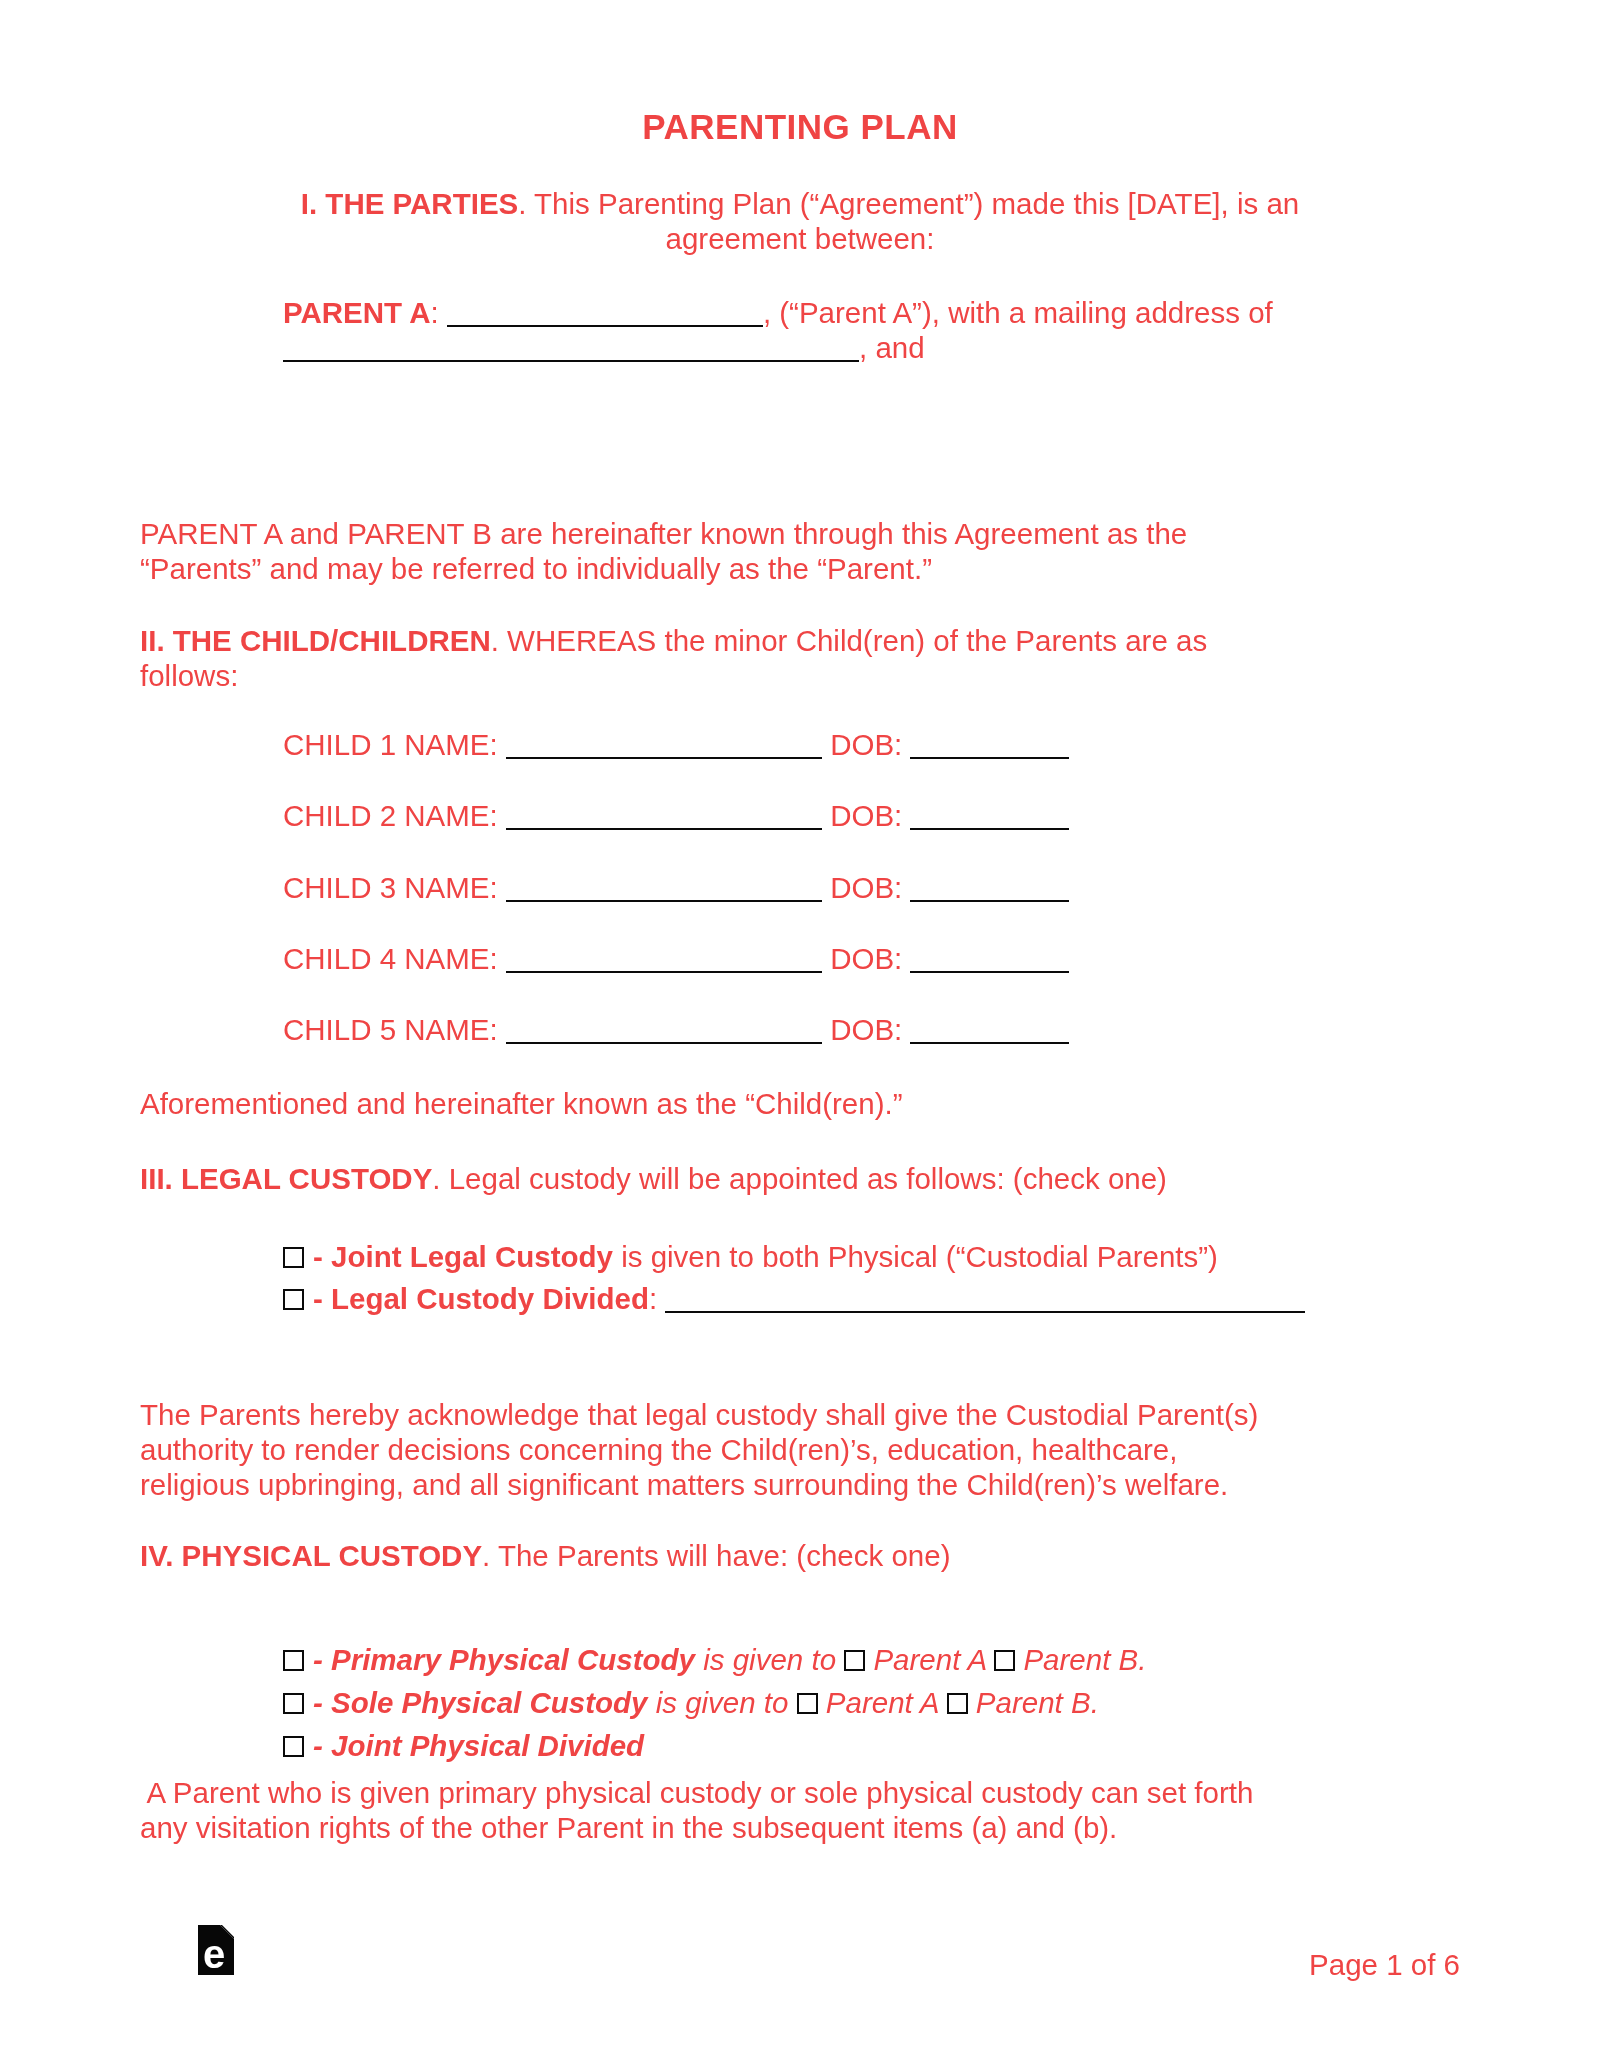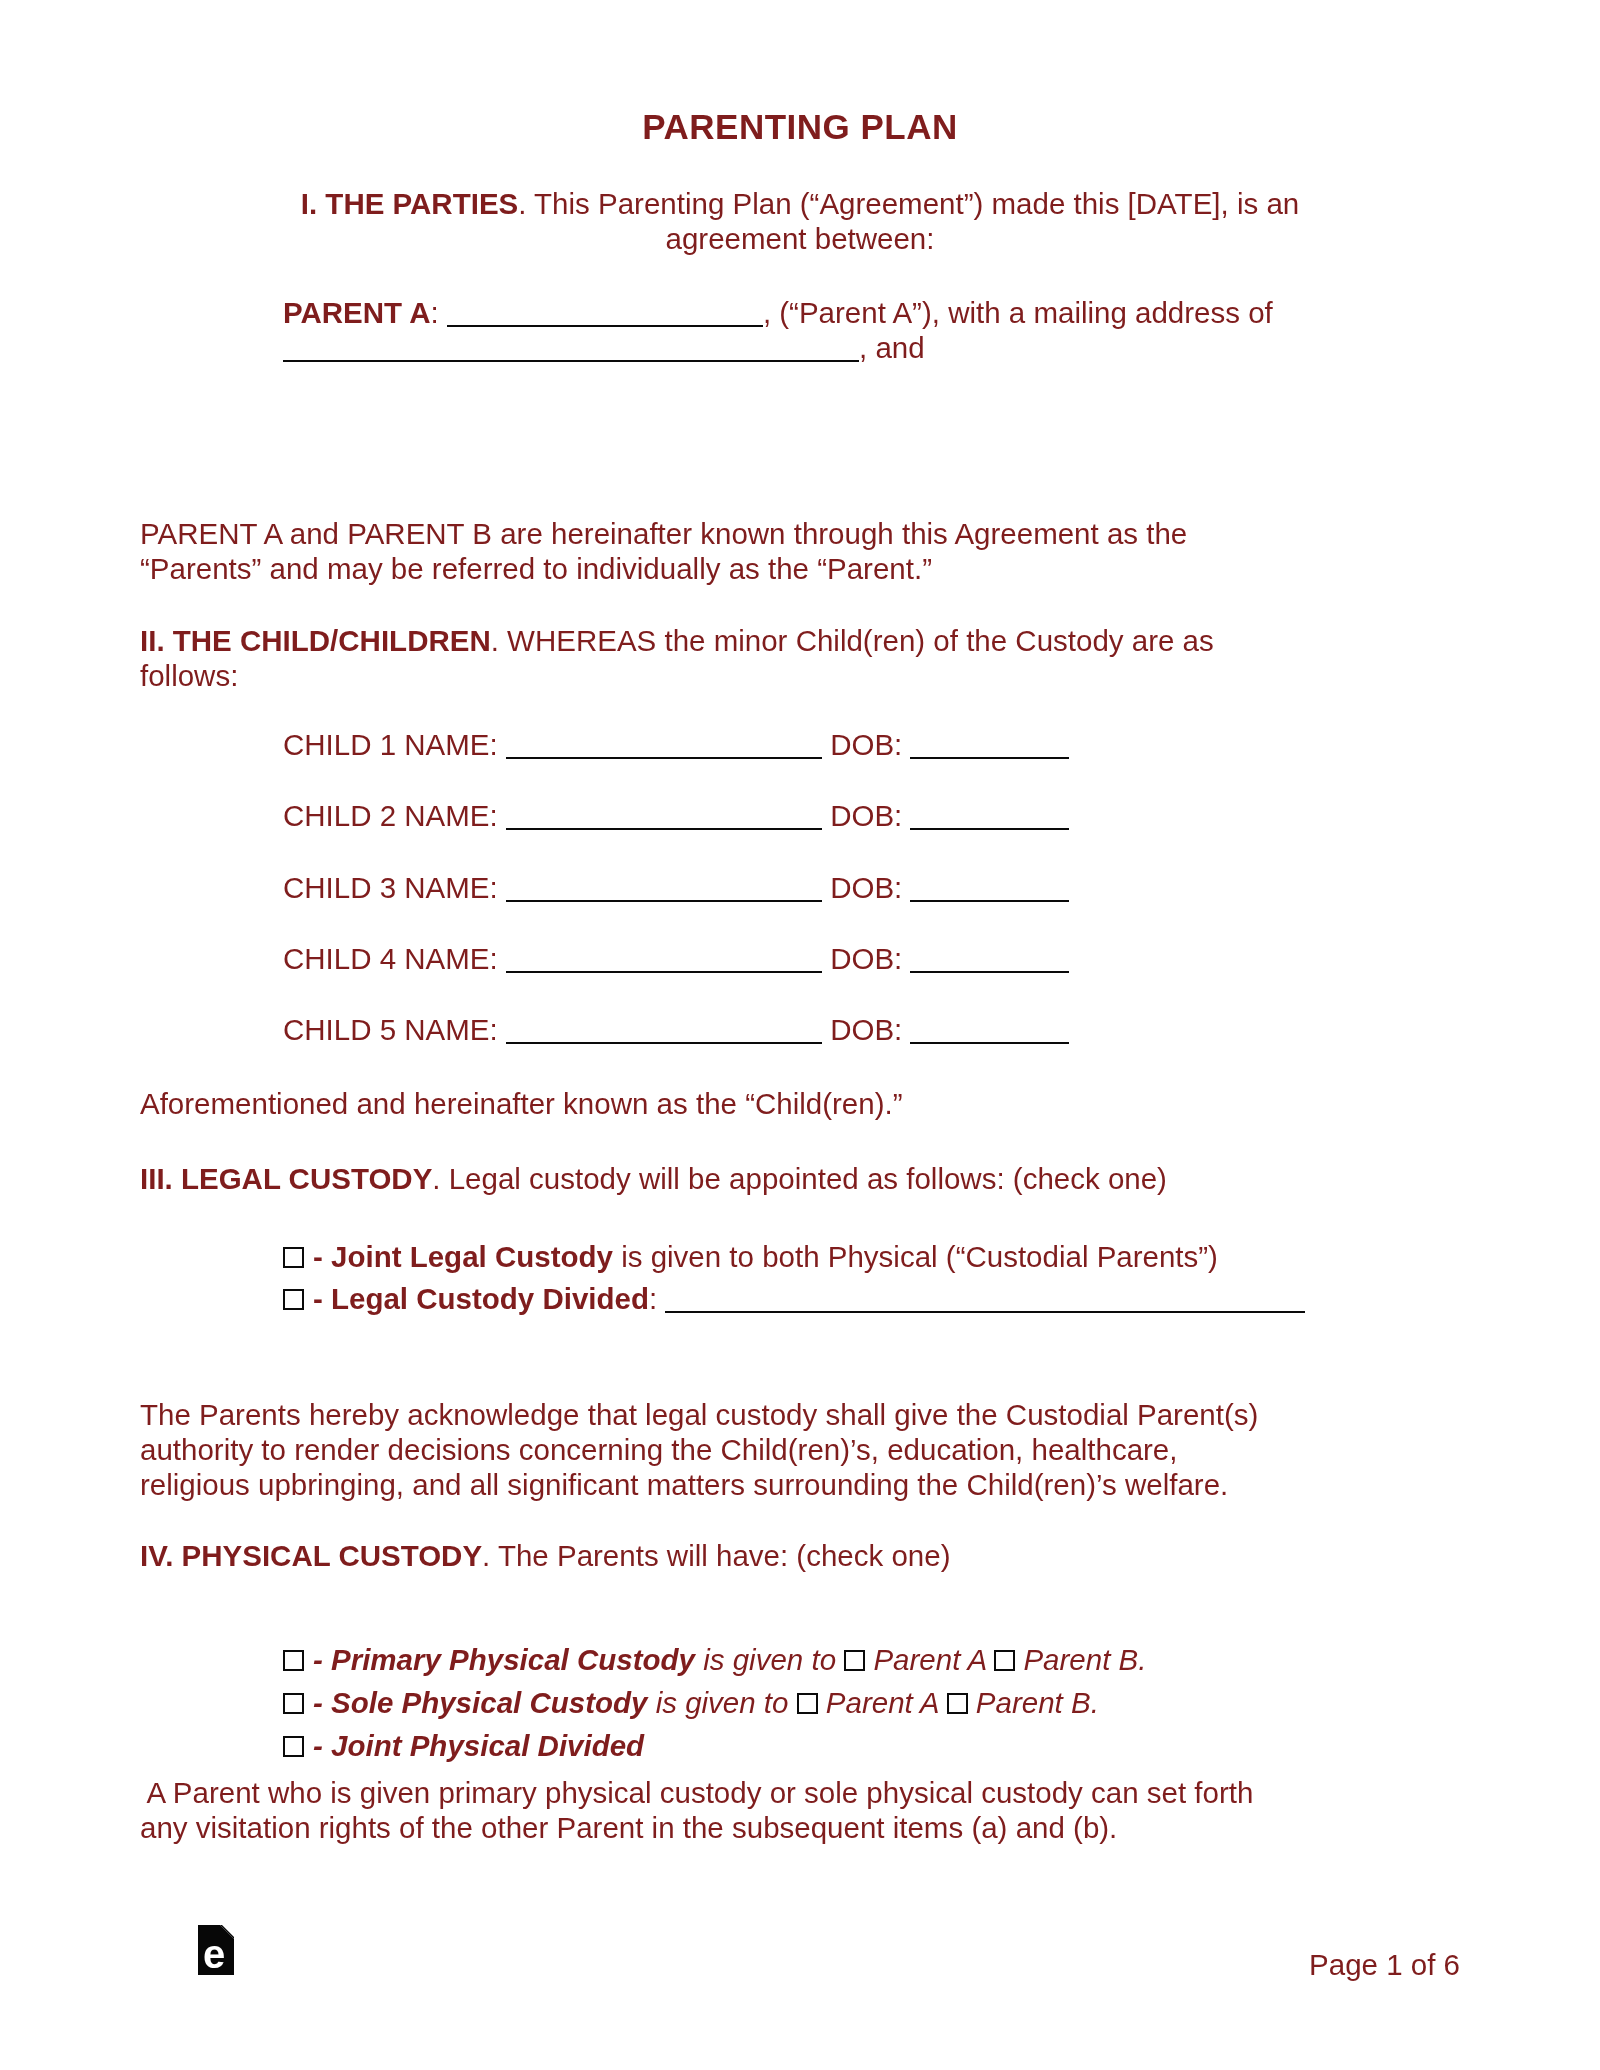--- a/index.html
+++ b/index.html
@@ -1,21 +1,21 @@
 <!DOCTYPE html>
 <html><head>
 <meta charset="utf-8">
 <style>
   html,body{margin:0;padding:0;background:#ffffff;}
   .page{
     position:relative;
     width:1600px;height:2070px;
     background:#ffffff;
     font-family:"Liberation Sans","DejaVu Sans",sans-serif;
-    color:#7f1d1d;
+    color:#ef4444;
     font-size:29.5px;
     line-height:35px;
     overflow:hidden;
   }
   .abs{position:absolute;left:140px;width:1320px;}
   .indent{left:283px;width:1177px;}
   .line{white-space:pre;}
   b{font-weight:bold;}
   .title{
     left:0;width:1600px;text-align:center;
@@ -62,21 +62,21 @@
     <div class="line"><span class="bl w576"></span><span>, and</span></div>
   </div>
 
 
   <div class="abs" style="top:516px;">
     <div class="line">PARENT A and PARENT B are hereinafter known through this Agreement as the</div>
     <div class="line">“Parents” and may be referred to individually as the “Parent.”</div>
   </div>
 
   <div class="abs" style="top:623px;">
-    <div class="line"><b>II. THE CHILD/CHILDREN</b><span>. WHEREAS the minor Child(ren) of the Custody are as</span></div>
+    <div class="line"><b>II. THE CHILD/CHILDREN</b><span>. WHEREAS the minor Child(ren) of the Parents are as</span></div>
     <div class="line">follows:</div>
   </div>
 
   <div class="abs indent line" style="top:727px;"><span>CHILD 1 NAME: </span><span class="bl w316"></span><span> DOB: </span><span class="bl w159"></span></div>
   <div class="abs indent line" style="top:798px;"><span>CHILD 2 NAME: </span><span class="bl w316"></span><span> DOB: </span><span class="bl w159"></span></div>
   <div class="abs indent line" style="top:870px;"><span>CHILD 3 NAME: </span><span class="bl w316"></span><span> DOB: </span><span class="bl w159"></span></div>
   <div class="abs indent line" style="top:941px;"><span>CHILD 4 NAME: </span><span class="bl w316"></span><span> DOB: </span><span class="bl w159"></span></div>
   <div class="abs indent line" style="top:1012px;"><span>CHILD 5 NAME: </span><span class="bl w316"></span><span> DOB: </span><span class="bl w159"></span></div>
 
   <div class="abs line" style="top:1086px;">Aforementioned and hereinafter known as the “Child(ren).”</div>

